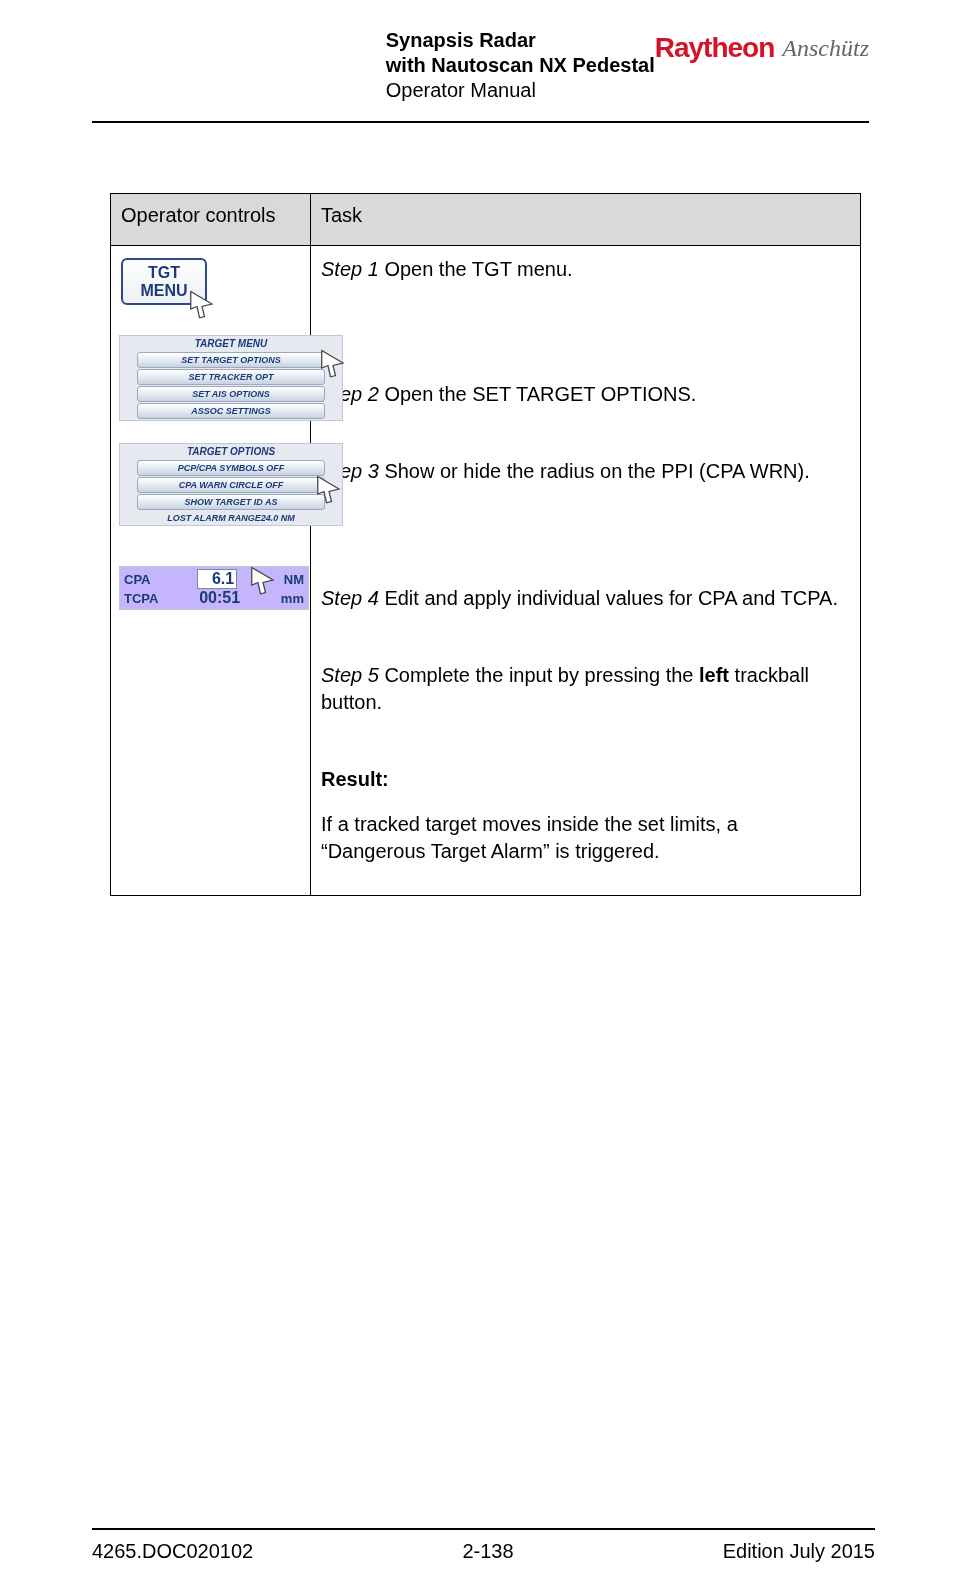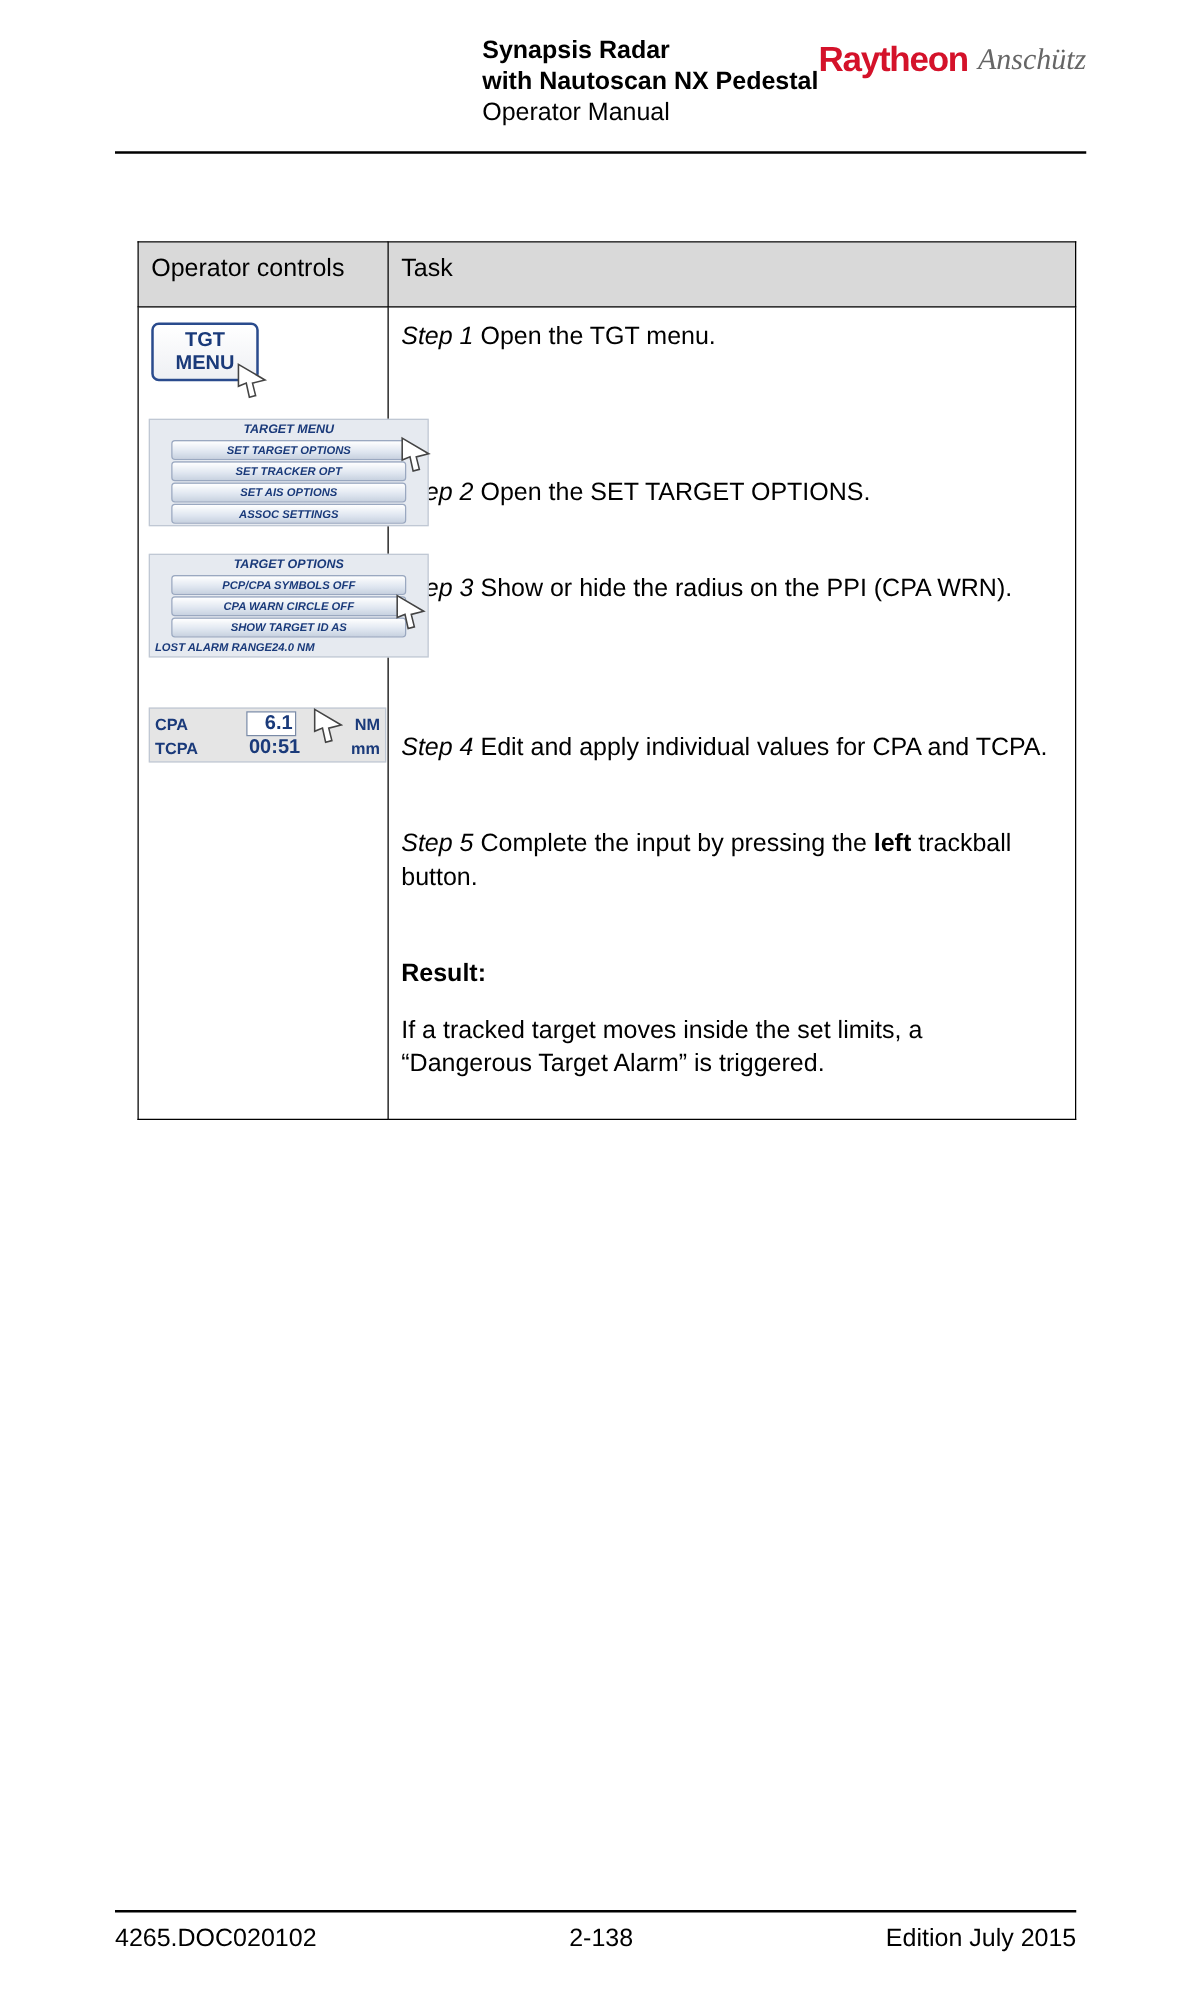--- a/index.html
+++ b/index.html
@@ -60,25 +60,25 @@
       border: 1px solid #9aa8c0;
       border-radius: 3px;
       margin: 1px 17px;
       padding: 2px 4px;
       text-align: center;
       color: #1a3a7a;
       font-weight: bold;
       font-size: 9px;
       position: relative;
     }
-    .menu-row { display: flex; justify-content: flex-start; padding: 2px 4px; color: #1a3a7a; font-weight: bold; font-size: 9px; }
-    .cpa-panel { width: 190px; margin: 40px 0 0 4px; background: #e5e5e5; border: 1px solid #c0c8d4; padding: 2px 4px; font-size: 13px; position: relative; }
+    .menu-row { display: flex; justify-content: center; padding: 2px 4px; color: #1a3a7a; font-weight: bold; font-size: 9px; }
+    .cpa-panel { width: 190px; margin: 40px 0 0 4px; background: #c4b5fd; border: 1px solid #c0c8d4; padding: 2px 4px; font-size: 13px; position: relative; }
     .cpa-row { display: flex; justify-content: space-between; align-items: center; color: #1a3a7a; font-weight: bold; }
     .cpa-val { background: #fff; border: 1px solid #7a8aa6; padding: 0 2px; min-width: 40px; text-align: right; font-size: 16px; }
-    .footer { position: absolute; bottom: 28px; left: 92px; right: 98px; }
+    .footer { position: absolute; bottom: 28px; left: 92px; right: 84px; }
     .hr-bot { border: none; border-top: 2px solid #000; margin-bottom: 10px; }
     .footer-row { display: flex; justify-content: space-between; font-size: 20px; }
   </style>
 </head>
 <body>
 
 <div class="page-header">
   <div class="header-left">
     <div class="bold">Synapsis Radar</div>
     <div class="bold">with Nautoscan NX Pedestal</div>

